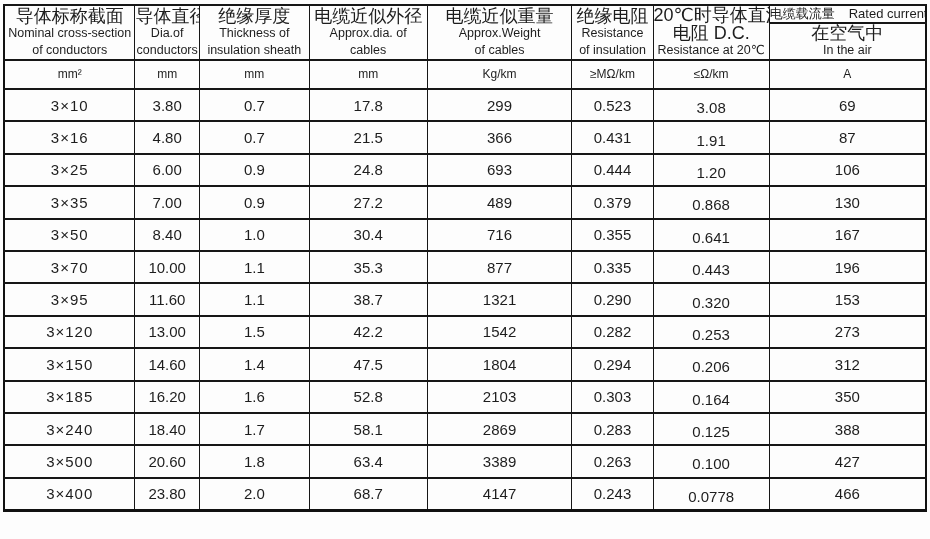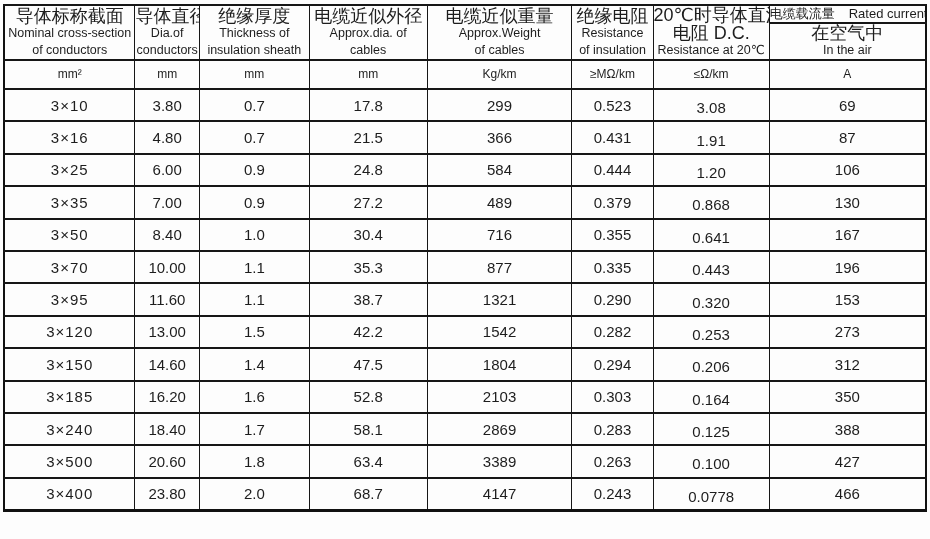--- a/index.html
+++ b/index.html
@@ -147,21 +147,21 @@
           <td>366</td>
           <td>0.431</td>
           <td class="dc-cell">1.91</td>
           <td>87</td>
         </tr>
         <tr>
           <td class="col-size">3×25</td>
           <td>6.00</td>
           <td>0.9</td>
           <td>24.8</td>
-          <td>584</td>
+          <td>693</td>
           <td>0.444</td>
           <td class="dc-cell">1.20</td>
           <td>106</td>
         </tr>
         <tr>
           <td class="col-size">3×35</td>
           <td>7.00</td>
           <td>0.9</td>
           <td>27.2</td>
           <td>489</td>

